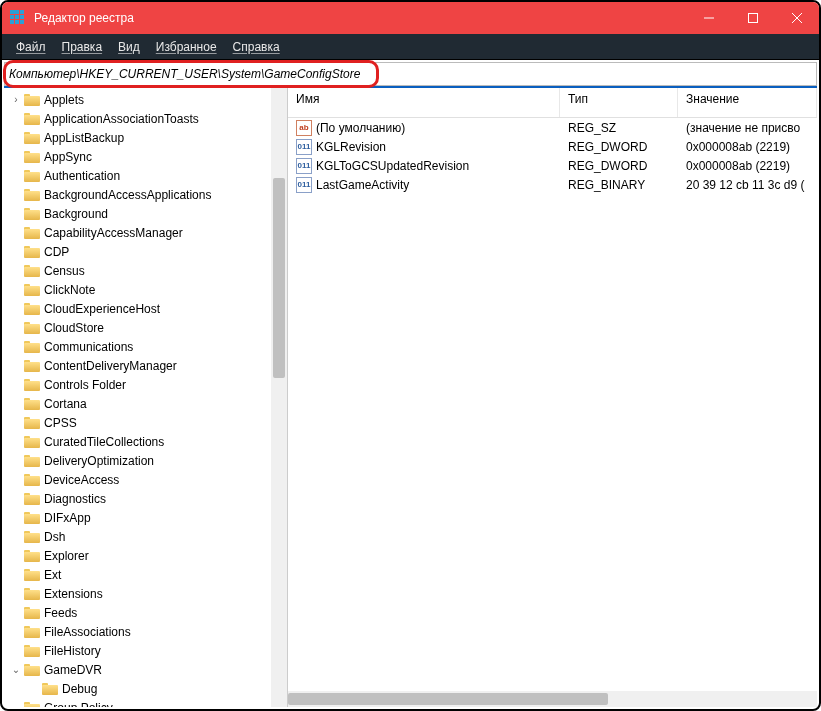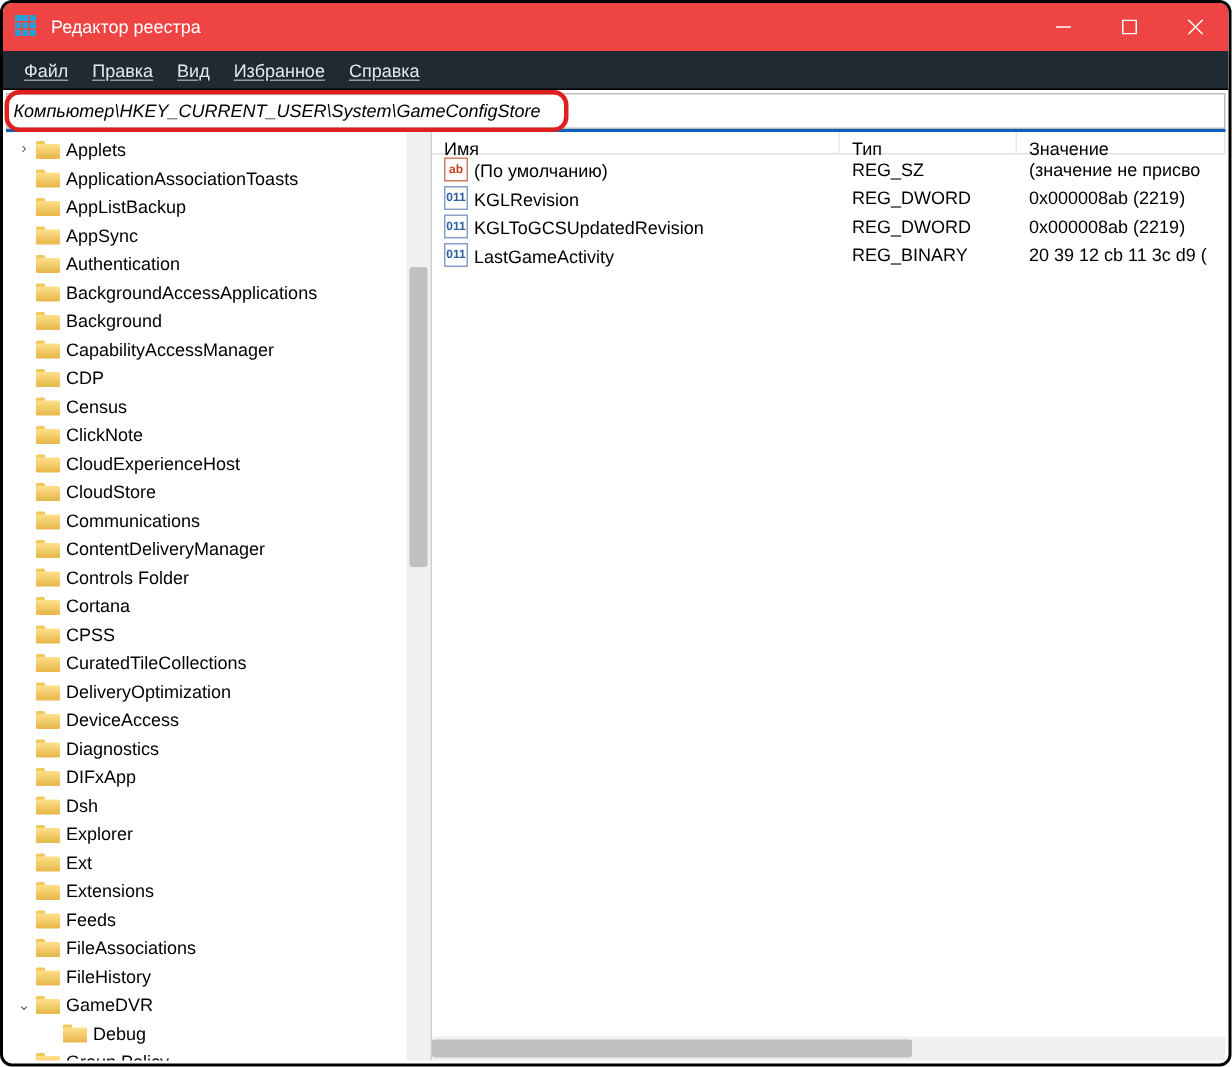--- a/index.html
+++ b/index.html
@@ -34,28 +34,28 @@
 .tree-item.indent1 { padding-left: 42px; }
 .tree-item .chev { width: 12px; display: inline-flex; justify-content: center; margin-left: -18px; margin-right: 2px; color: #666; font-size: 10px; }
 .folder-icon { width: 16px; height: 13px; margin-right: 4px; position: relative; flex-shrink: 0; }
 .folder-icon::before { content: ""; position: absolute; top: 1px; left: 0; width: 6px; height: 3px; background: #f0c85a; border-radius: 1px 1px 0 0; }
 .folder-icon::after { content: ""; position: absolute; top: 3px; left: 0; width: 16px; height: 10px; background: linear-gradient(#ffe08a,#e6b64a); border-radius: 1px; }
 .tree-scroll { position: absolute; right: 0; top: 0; width: 16px; height: 100%; background: #f0f0f0; }
 .tree-scroll .thumb { position: absolute; left: 2px; width: 12px; top: 90px; height: 200px; background: #c0c0c0; border-radius: 2px; }
 
 
 .list-panel { flex: 1; display: flex; flex-direction: column; }
-.headers { display: flex; height: 15px; border-bottom: 1px solid #e0e0e0; font-size: 12px; }
+.headers { display: flex; height: 30px; border-bottom: 1px solid #e0e0e0; font-size: 12px; }
 .headers .col { padding: 4px 8px; border-right: 1px solid #e8e8e8; }
 .col-name { width: 272px; }
 .col-type { width: 118px; }
 .col-val { flex: 1; }
 .rows { flex: 1; overflow: hidden; }
 .row { display: flex; height: 19px; font-size: 12px; align-items: center; cursor: pointer; }
-.row .c-name { width: 272px; padding-left: 8px; display: flex; align-items: flex-end; }
+.row .c-name { width: 272px; padding-left: 8px; display: flex; align-items: center; }
 .row .c-type { width: 118px; padding-left: 8px; }
 .row .c-val { flex: 1; padding-left: 8px; white-space: nowrap; overflow: hidden; }
 .val-icon { width: 16px; height: 16px; margin-right: 4px; display: inline-flex; align-items: center; justify-content: center; font-size: 8px; font-weight: bold; border: 1px solid #8aa0c8; background: #fff; color: #3060a0; flex-shrink: 0; }
 .val-icon.str { color: #c04020; border-color: #d08060; }
 .list-bottom-scroll { height: 16px; background: #f0f0f0; position: relative; margin-top: auto; }
 .list-bottom-scroll .thumb { position: absolute; left: 0; top: 2px; height: 12px; width: 320px; background: #c0c0c0; border-radius: 2px; }
 </style>
 </head>
 <body>
 

